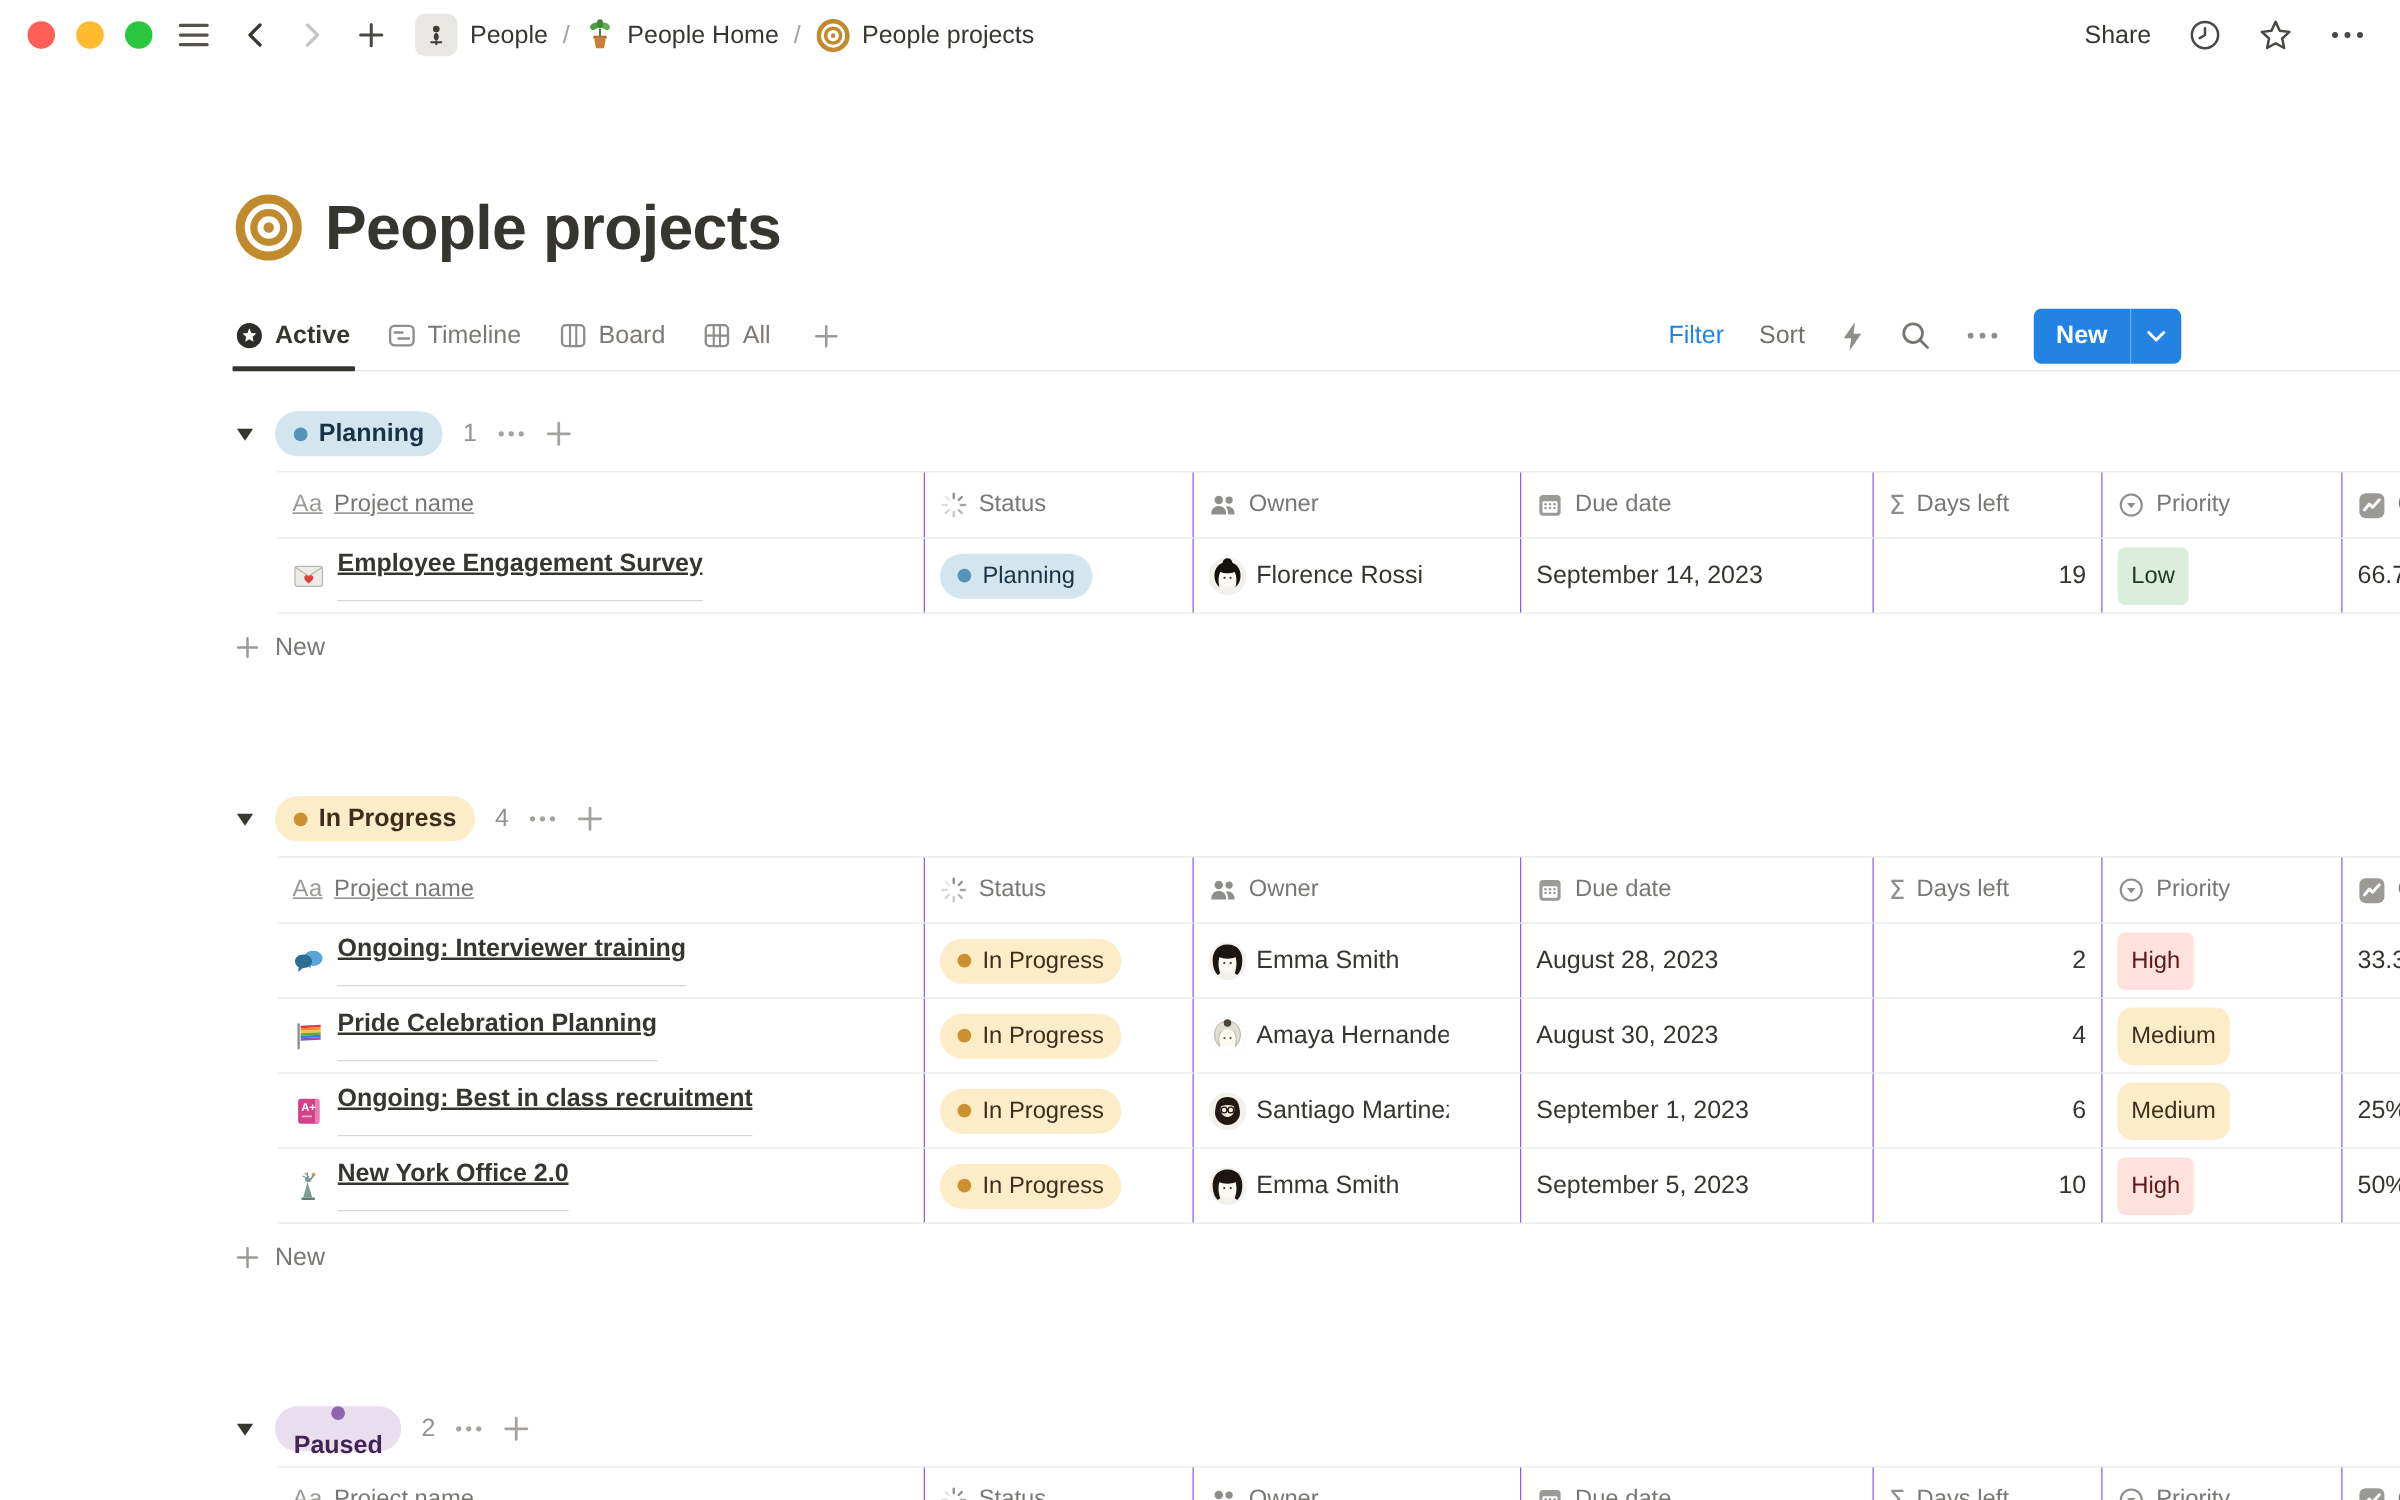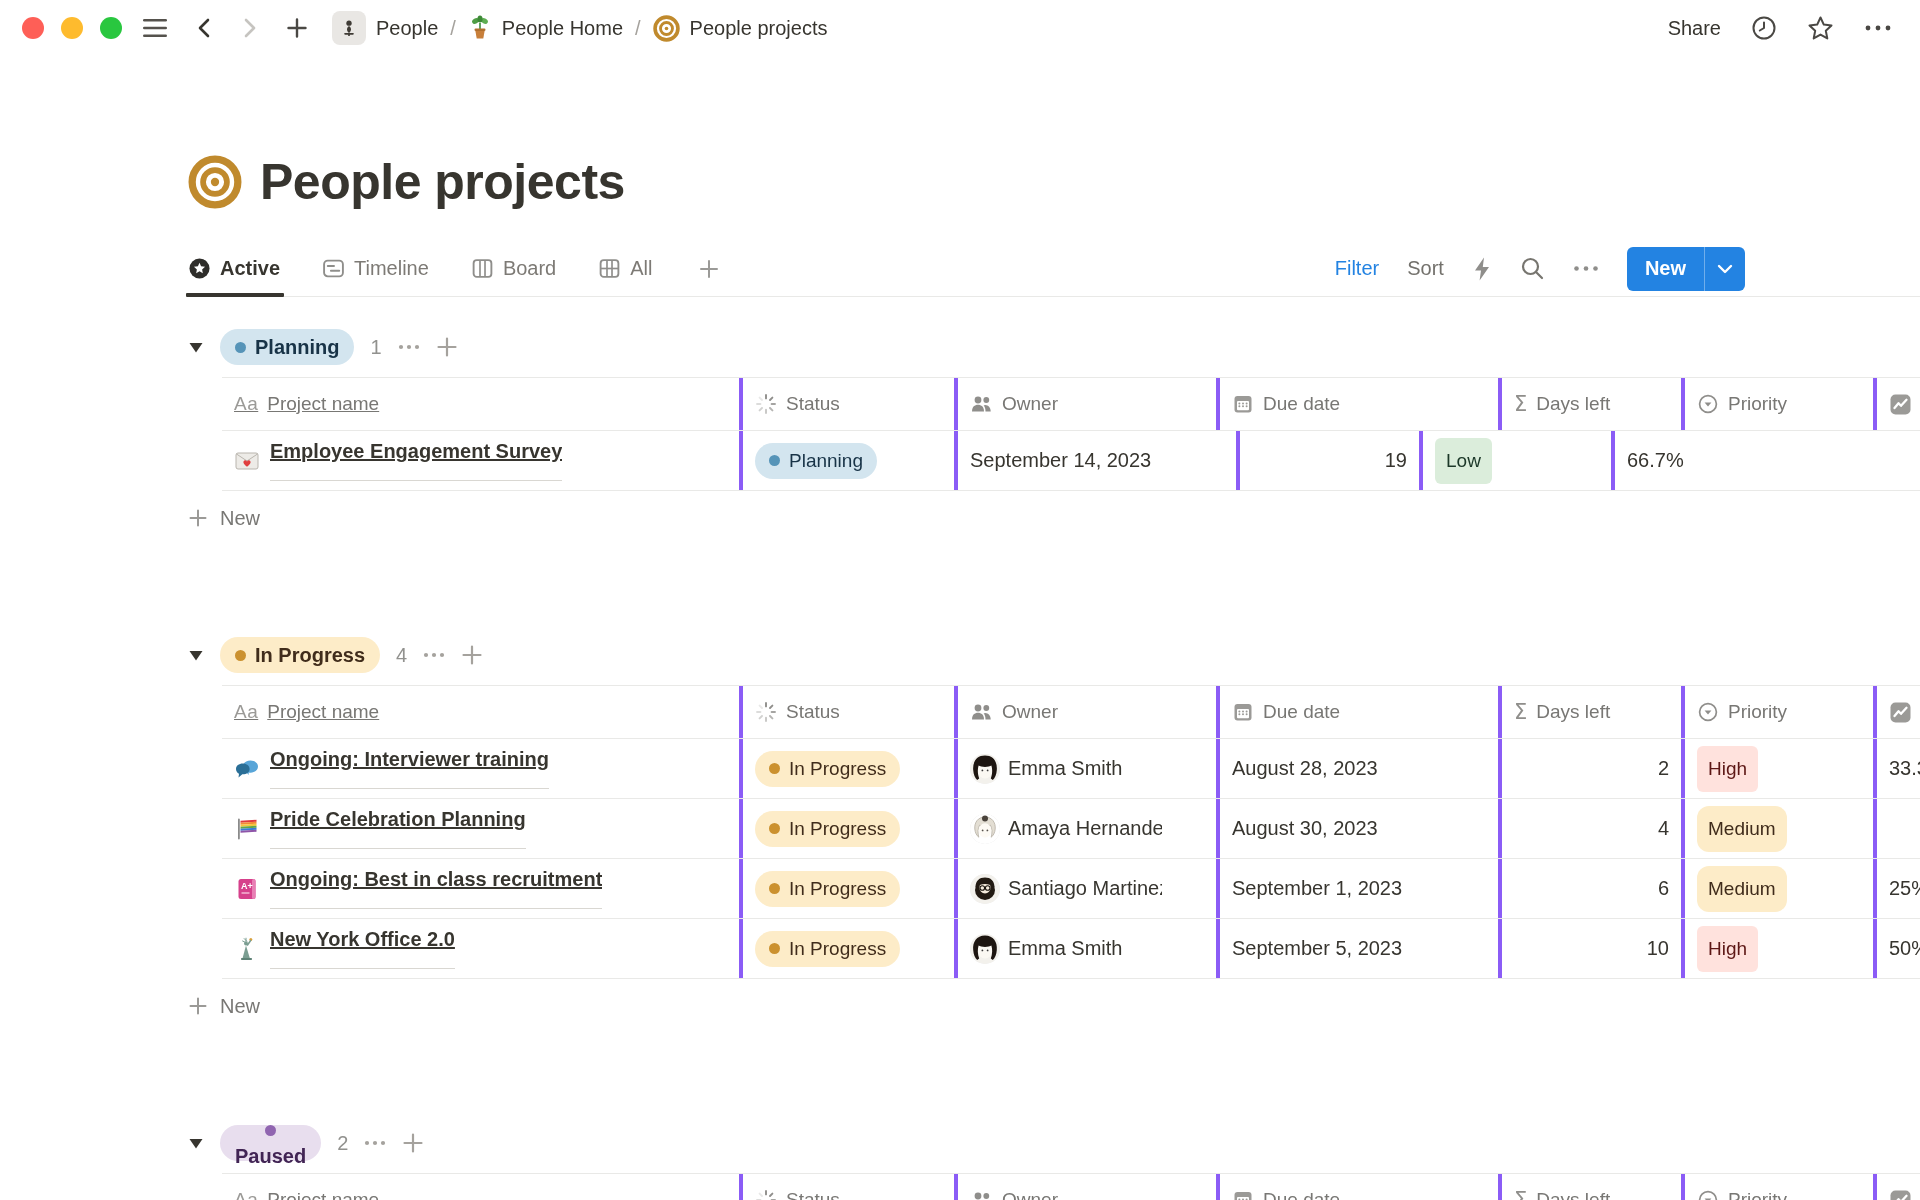--- a/index.html
+++ b/index.html
@@ -19,21 +19,21 @@
   .topbar-right { margin-left:auto; display:flex; align-items:center; gap:30px; font-size:20px; }
 
   
   .content { padding-left:188px; }
   .title-row { margin-top:89px; display:flex; align-items:center; gap:18px; height:73px; }
   .page-title { font-size:50px; font-weight:700; letter-spacing:-0.5px; color:#37352f; }
 
   
   .viewbar { margin-top:23px; width:1732px; height:56px; border-bottom:1px solid #e9e9e7;
     display:flex; align-items:center; }
-  .tabs { display:flex; align-items:center; gap:42px; height:100%; }
+  .tabs { display:flex; align-items:center; gap:30px; height:100%; }
   .tab { display:flex; align-items:center; gap:9px; font-size:20px; color:#7d7a75; font-weight:500;
     height:100%; position:relative; cursor:pointer; }
   .tab.active { color:#37352f; font-weight:600; }
   .tab.active::after { content:""; position:absolute; left:-2px; right:-4px; bottom:-1px; height:4px; background:#37352f; border-radius:1px; }
   .tab-add { color:#9b9a97; margin-left:4px; }
   .viewbar-right { margin-left:auto; margin-right:175px; display:flex; align-items:center; gap:28px; }
   .vb-filter { color:#2383e2; font-size:20px; font-weight:500; cursor:pointer; }
   .vb-sort { color:#73716c; font-size:20px; cursor:pointer; }
   .new-btn { display:flex; align-items:stretch; height:44px; border-radius:6px; overflow:hidden; background:#2383e2; cursor:pointer; }
   .new-btn-main { display:flex; align-items:center; padding:0 18px; color:#fff; font-size:20px; font-weight:600; }
@@ -52,21 +52,21 @@
   .tag-purple { background:#e8deee; color:#412454;flex-direction:column; } .tag-purple .dot { background:#9065b0; }
   .group-count { color:#91918e; font-size:20px; }
   .ghost-btn { color:#a5a29d; cursor:pointer; display:flex; align-items:center; }
 
   
   .table { margin-left:34px; margin-top:8px; width:1858px; }
   .trow { display:flex; border-bottom:1px solid #e9e9e7; }
   .thead { height:54px; border-top:1px solid #e9e9e7; color:#787774; font-size:19px; }
   .tdata { height:60px; font-size:20px; }
   .cell { display:flex; align-items:center; padding:0 12px; overflow:hidden; white-space:nowrap; }
-  .cell + .cell { border-left:4px solid #8b5cf6; }
+  .cell + .cell { border-left:1px solid #8b5cf6; }
   .c-name { width:517px; gap:10px;text-decoration:underline; }
   .c-status { width:215px; }
   .c-owner { width:262px; gap:8px; }
   .c-due { width:282px; }
   .c-days { width:183px; justify-content:flex-end; }
   .c-prio { width:192px; }
   .c-comp { width:207px; }
   .hcell { gap:9px; }
   .hcell.c-days, .hcell.c-comp { justify-content:flex-start; }
   .aa { font-size:19px; color:#9b9a97; letter-spacing:0.5px; }
@@ -395,20 +395,33 @@
               </svg>
           </span>
           <span class="proj-name">Employee Engagement Survey</span>
         </div>
         <div class="cell c-status">
           <span class="status-pill tag-blue">
             <span class="dot"></span>
             <span>Planning</span>
           </span>
         </div>
+        <div class="cell c-owner">
+          <span class="avatar-wrap">
+            <svg width="30" height="30" viewBox="0 0 30 30">
+                <circle cx="15" cy="15" r="15" fill="#f3f1ec"></circle>
+                <ellipse cx="15" cy="16.5" rx="6.8" ry="7.6" fill="#fbf8f2"></ellipse>
+                <circle cx="15" cy="4.6" r="4" fill="#17110c"></circle>
+                <path d="M15,3.5 C8,3.5 4,9 4.6,15.5 C4.9,19 6.4,22 8.6,23.5 C7.4,19.5 7.6,14.5 9.4,11.4 C11.8,13 18.2,13 20.6,11.4 C22.4,14.5 22.6,19.5 21.4,23.5 C23.6,22 25.1,19 25.4,15.5 C26,9 22,3.5 15,3.5 Z" fill="#17110c"></path>
+                <circle cx="12.6" cy="16.2" r="0.9" fill="#3a3a3a"></circle>
+                <circle cx="17.4" cy="16.2" r="0.9" fill="#3a3a3a"></circle>
+              </svg>
+          </span>
+          <span class="owner-name">Florence Rossi</span>
+        </div>
         <div class="cell c-due">
           <span>September 14, 2023</span>
         </div>
         <div class="cell c-days">
           <span>19</span>
         </div>
         <div class="cell c-prio">
           <span class="prio prio-green">Low</span>
         </div>
         <div class="cell c-comp">

